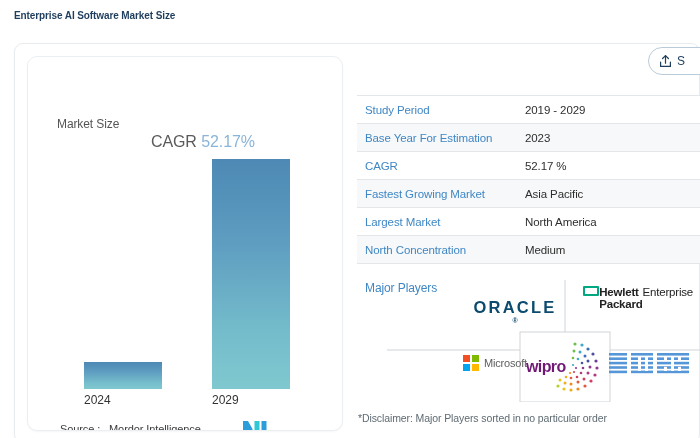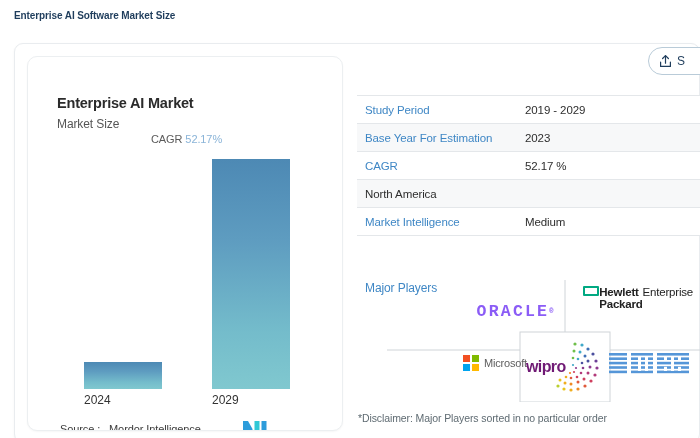--- a/index.html
+++ b/index.html
@@ -56,21 +56,21 @@
     position: absolute; left: 29px; top: 38px;
     font-size: 14.5px; font-weight: 600; color: #2b2b2b;
     letter-spacing: -0.2px;
   }
   .chart-sub {
     position: absolute; left: 29px; top: 60px;
     font-size: 12px; color: #555; letter-spacing: -0.1px;
   }
   .cagr {
     position: absolute; left: 123px; top: 76px;
-    font-size: 11px; color: #5a5a5a; letter-spacing: -0.1px;
+    font-size: 16px; color: #5a5a5a; letter-spacing: -0.1px;
     white-space: nowrap;
   }
   .cagr .val { color: #8ab4d8; }
 
   .bar {
     position: absolute;
     background-image: linear-gradient(to bottom, #4d89b4 0%, #5e9cc0 35%, #74bccb 75%, #80c8cf 100%);
   }
   .bar-a { left: 56px; width: 78px; top: 305px; height: 27px; }
   .bar-b { left: 184px; width: 78px; top: 102px; height: 230px; }
@@ -117,22 +117,22 @@
     font-size: 12px; color: #3f87c5; letter-spacing: -0.1px;
   }
   .players-area { position: absolute; left: 357px; top: 272px; width: 343px; height: 130px; }
   .players-area svg.grid { position: absolute; left: 0; top: 0; }
 
   .logo-box { position: absolute; display: flex; align-items: center; justify-content: center; }
 
   
   .oracle {
     left: 110px; top: 28px; width: 96px; height: 22px;
-    color: #8b5cf6; font-size: 16.5px; font-weight: bold;
-    letter-spacing: 2.2px; font-family: Liberation Mono, monospace;
+    color: #0c4a6e; font-size: 16.5px; font-weight: bold;
+    letter-spacing: 2.2px; font-family: Liberation Sans, sans-serif; flex-direction: column;
   }
   .oracle .reg { font-size: 7px; vertical-align: super; letter-spacing: 0; }
 
   
   .hpe { left: 226px; top: 14px; width: 110px; height: 44px; flex-direction: row; align-items: flex-start; }
   .hpe-dash { width: 44px; height: 10px; border: 2.5px solid #01a982; border-radius: 1px; margin-bottom: 3px; }
   .hpe-l1 { font-size: 11.5px; font-weight: bold; color: #222; line-height: 12px; letter-spacing: -0.2px;}
   .hpe-l2 { font-size: 11.5px; color: #222; line-height: 13px; letter-spacing: -0.2px;}
 
   
@@ -168,21 +168,20 @@
         <path d="M6.5 9.2 V1.8"></path>
         <path d="M3.6 4.5 L6.5 1.6 L9.4 4.5"></path>
         <path d="M1.6 8.2 V12.4 H11.4 V8.2"></path>
       </svg>
     </span>
     <span>S</span>
   </div>
 
   <div class="chart-card">
 
-    <div class="chart-title">Enterprise AI Market</div>
     <div class="chart-sub">Market Size</div>
 
     <div class="cagr">
       <span>CAGR</span>
       <span class="val">52.17%</span>
     </div>
 
     <div class="bar bar-a"></div>
     <div class="bar bar-b"></div>
 
@@ -211,24 +210,29 @@
     </div>
     <div class="info-row">
       <span class="info-key">Base Year For Estimation</span>
       <span class="info-val">2023</span>
     </div>
     <div class="info-row">
       <span class="info-key">CAGR</span>
       <span class="info-val">52.17 %</span>
     </div>
     <div class="info-row">
+      <span class="info-key">Fastest Growing Market</span>
+      <span class="info-val">Asia Pacific</span>
+    </div>
+    <div class="info-row">
+      <span class="info-key">Largest Market</span>
       <span class="info-val">North America</span>
     </div>
     <div class="info-row">
-      <span class="info-key">Market Intelligence</span>
+      <span class="info-key">North Concentration</span>
       <span class="info-val">Medium</span>
     </div>
   </div>
 
   <div class="players-title">Major Players</div>
 
   <div class="players-area">
     <svg class="grid" width="343" height="130">
 
       <rect x="163" y="60" width="90" height="70" fill="#ffffff" stroke="#cfd4d8" stroke-width="1"></rect>

